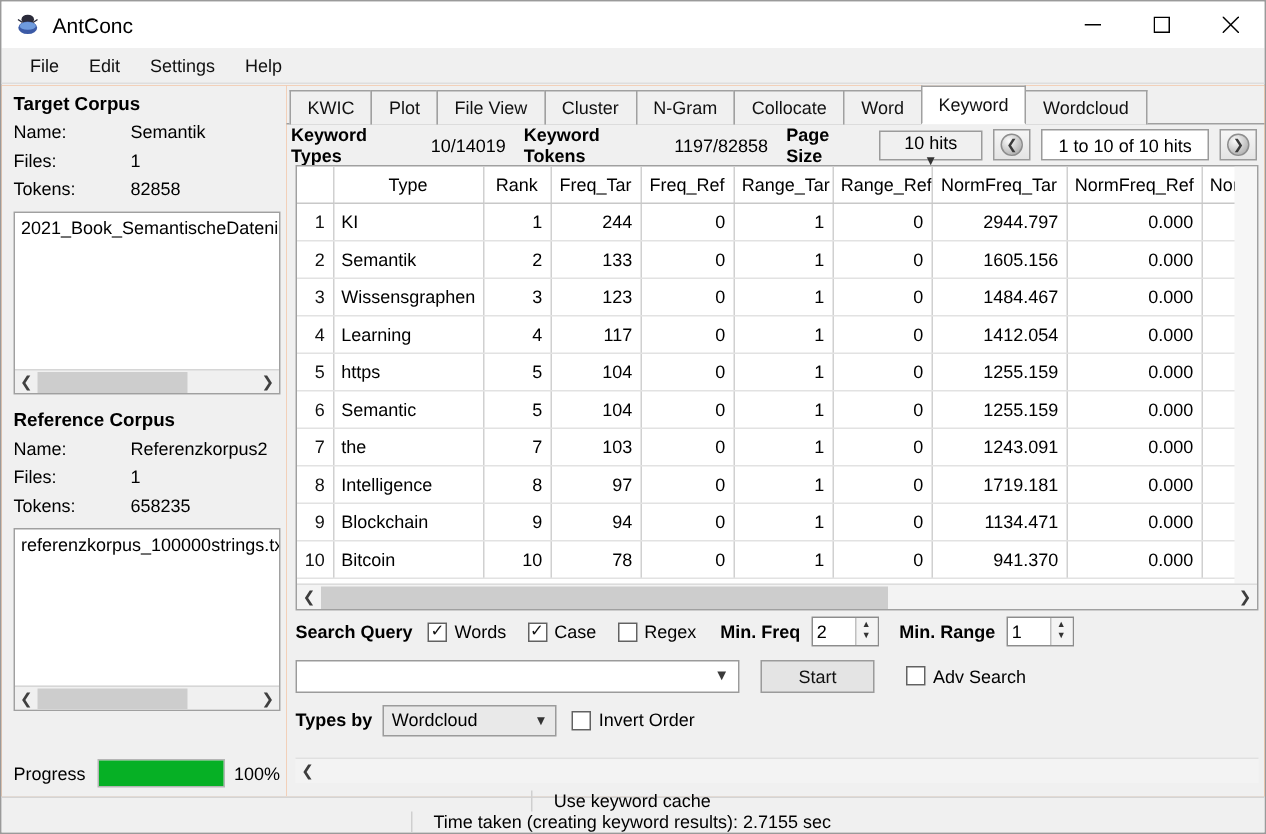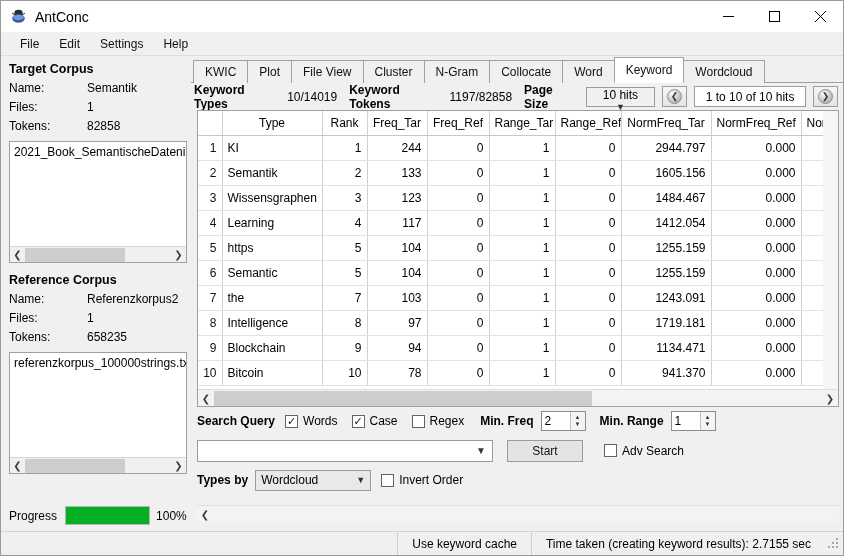--- a/index.html
+++ b/index.html
@@ -400,20 +400,21 @@
   .statusbar {
     position: absolute;
     left: 0; bottom: 0;
     width: 844px; height: 24px;
     background: #f0f0f0;
     border-top: 1px solid #d4d4d4;
     display: flex; align-items: center;
     justify-content: flex-end;
     font-size: 12px;
     padding-right: 4px;
+    flex-direction: column;
   }
   .sb-cell {
     padding: 0 14px;
     height: 22px;
     display: flex; align-items: center;
     border-left: 1px solid #cfcfcf;
   }
   .grip {
     width: 14px; height: 14px;
     margin-left: 2px;

